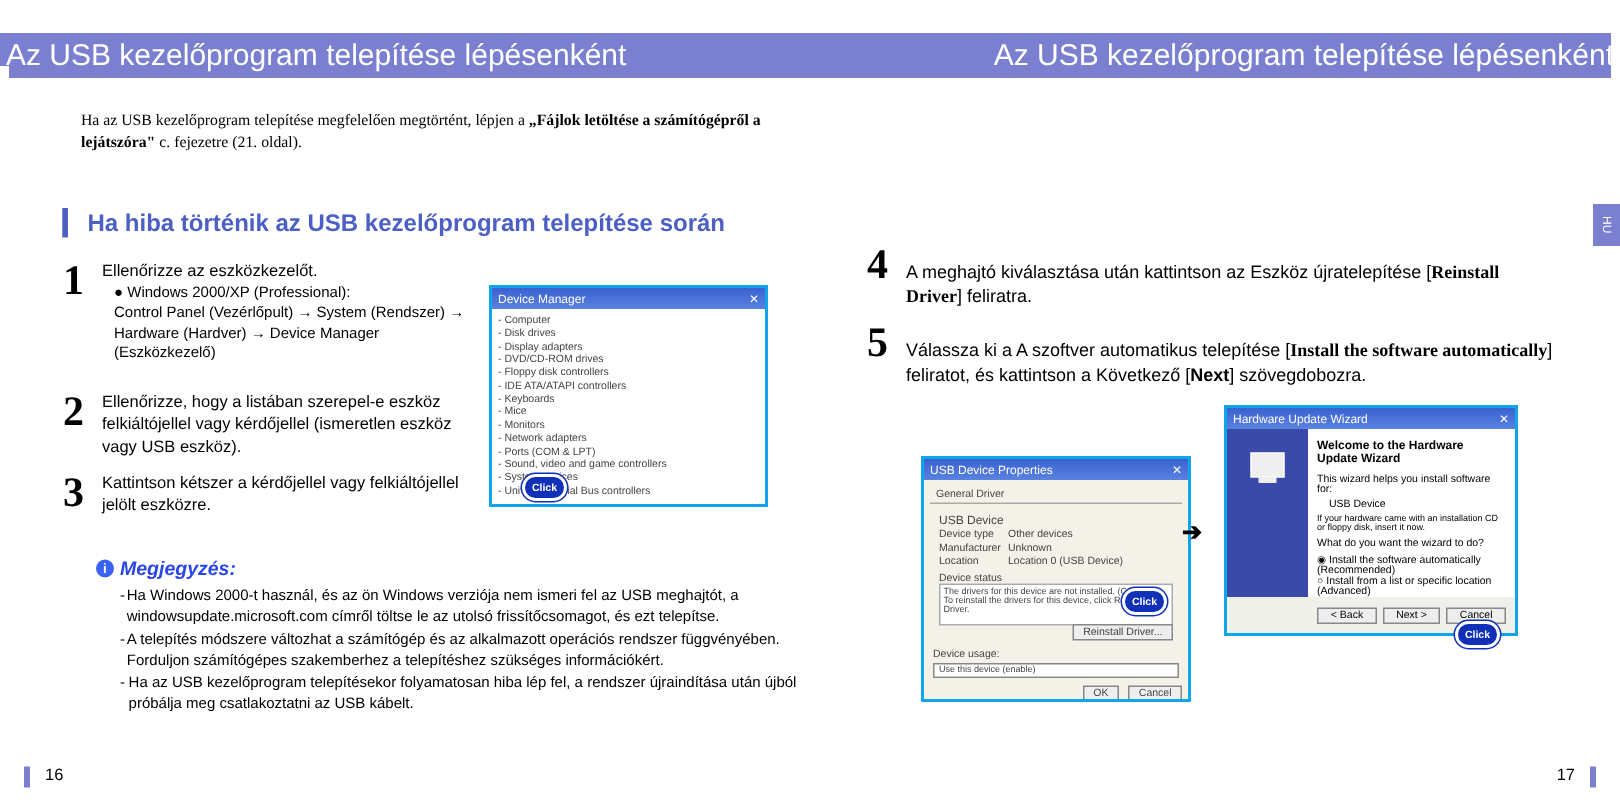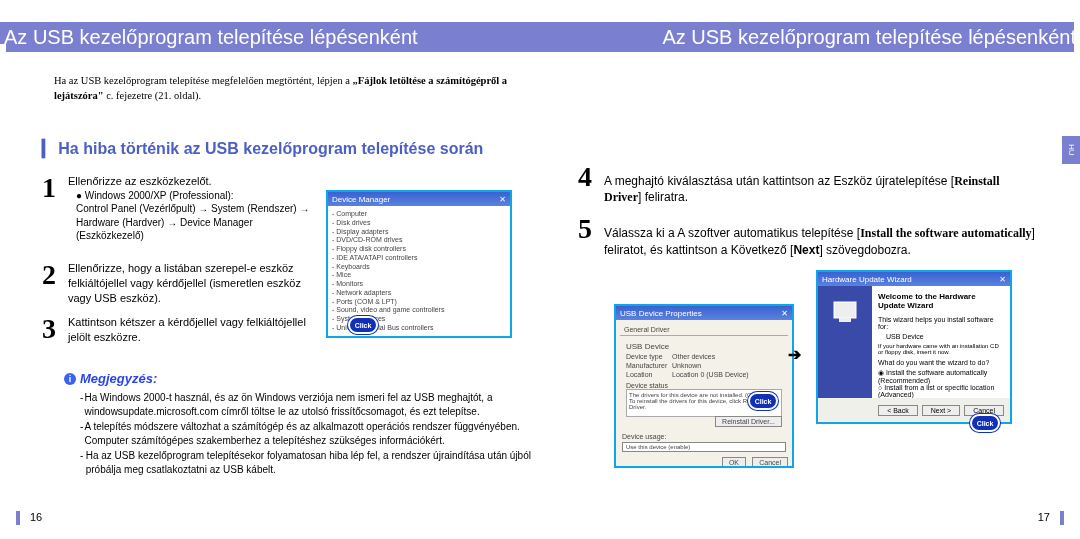--- a/index.html
+++ b/index.html
@@ -296,21 +296,21 @@
   <span class="icon">i</span>
   <span>Megjegyzés:</span>
 </div>
 <div class="notes">
   <div class="row">
       <span class="dash">-</span>
       <span>Ha Windows 2000-t használ, és az ön Windows verziója nem ismeri fel az USB meghajtót, a windowsupdate.microsoft.com címről töltse le az utolsó frissítőcsomagot, és ezt telepítse.</span>
     </div>
   <div class="row">
       <span class="dash">-</span>
-      <span>A telepítés módszere változhat a számítógép és az alkalmazott operációs rendszer függvényében. Computer számítógépes szakemberhez a telepítéshez szükséges információkért.</span>
+      <span>A telepítés módszere változhat a számítógép és az alkalmazott operációs rendszer függvényében. Forduljon számítógépes szakemberhez a telepítéshez szükséges információkért.</span>
     </div>
   <div class="row">
       <span class="dash">-</span>
       <span>Ha az USB kezelőprogram telepítésekor folyamatosan hiba lép fel, a rendszer újraindítása után újból próbálja meg csatlakoztatni az USB kábelt.</span>
     </div>
 </div>
 
 <div class="steps-right">
   <div class="step">
     <div class="step-num">4</div>

